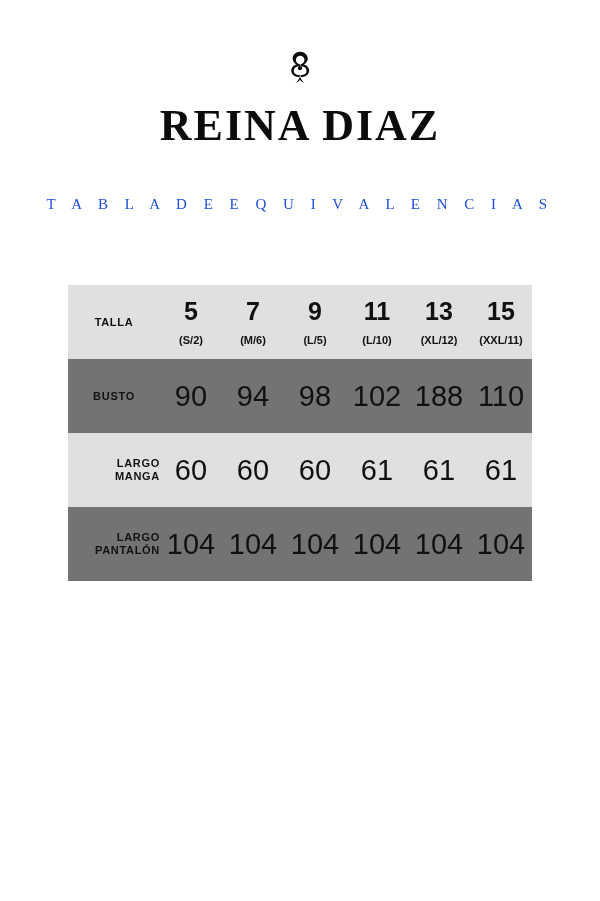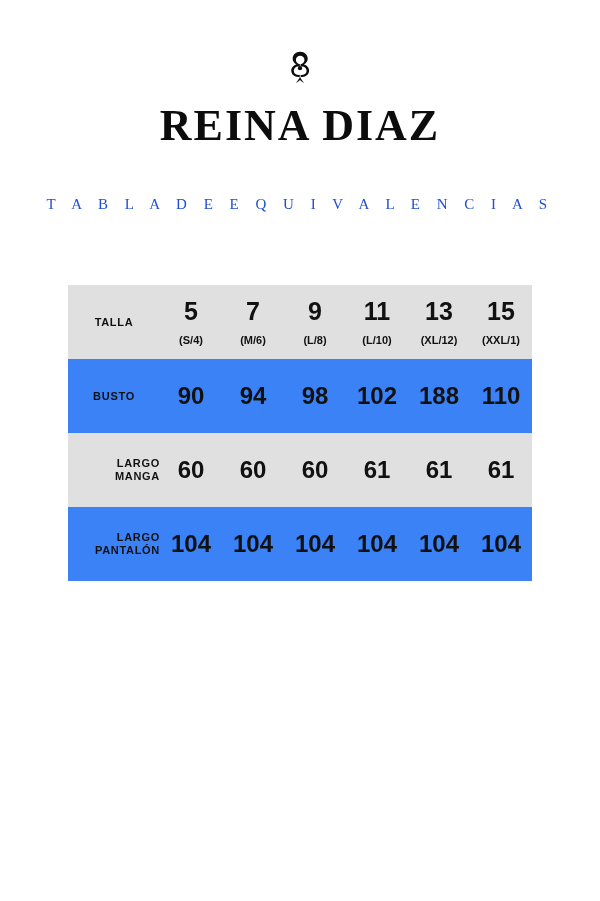--- a/index.html
+++ b/index.html
@@ -66,21 +66,21 @@
   }
   table.size-table {
     width: 100%;
     border-collapse: collapse;
     table-layout: fixed;
   }
   table.size-table tr.shaded {
     background: #e0e0e0;
   }
   table.size-table tr.plain {
-    background: #3b82f6;
+    background: #737373;
   }
   table.size-table td {
     padding: 0;
     vertical-align: middle;
     text-align: center;
   }
   td.row-label {
     width: 92px;
     text-align: left;
     padding-left: 12px;
@@ -103,22 +103,22 @@
     display: block;
   }
   .size-alt {
     font-size: 11px;
     font-weight: 700;
     line-height: 1;
     display: block;
     margin-top: 11px;
   }
   .meas {
-    font-size: 24px;
-    font-weight: 700;
+    font-size: 29px;
+    font-weight: 400;
     line-height: 1;
     display: block;
   }
   .label-two-line span {
     display: block;
     text-align: right;
   }
 </style>
 </head>
 <body>
@@ -140,41 +140,41 @@
 
   <div class="subtitle">T A B L A   D E   E Q U I V A L E N C I A S</div>
 
   <div class="table-wrap">
     <table class="size-table">
       <tbody>
         <tr class="shaded header-row">
           <td class="row-label">TALLA</td>
           <td>
             <span class="size-num">5</span>
-            <span class="size-alt">(S/4)</span>
+            <span class="size-alt">(S/2)</span>
           </td>
           <td>
             <span class="size-num">7</span>
             <span class="size-alt">(M/6)</span>
           </td>
           <td>
             <span class="size-num">9</span>
-            <span class="size-alt">(L/8)</span>
+            <span class="size-alt">(L/5)</span>
           </td>
           <td>
             <span class="size-num">11</span>
             <span class="size-alt">(L/10)</span>
           </td>
           <td>
             <span class="size-num">13</span>
             <span class="size-alt">(XL/12)</span>
           </td>
           <td>
             <span class="size-num">15</span>
-            <span class="size-alt">(XXL/1)</span>
+            <span class="size-alt">(XXL/11)</span>
           </td>
         </tr>
 
         <tr class="plain data-row">
           <td class="row-label">BUSTO</td>
           <td>
               <span class="meas">90</span>
             </td>
           <td>
               <span class="meas">94</span>

